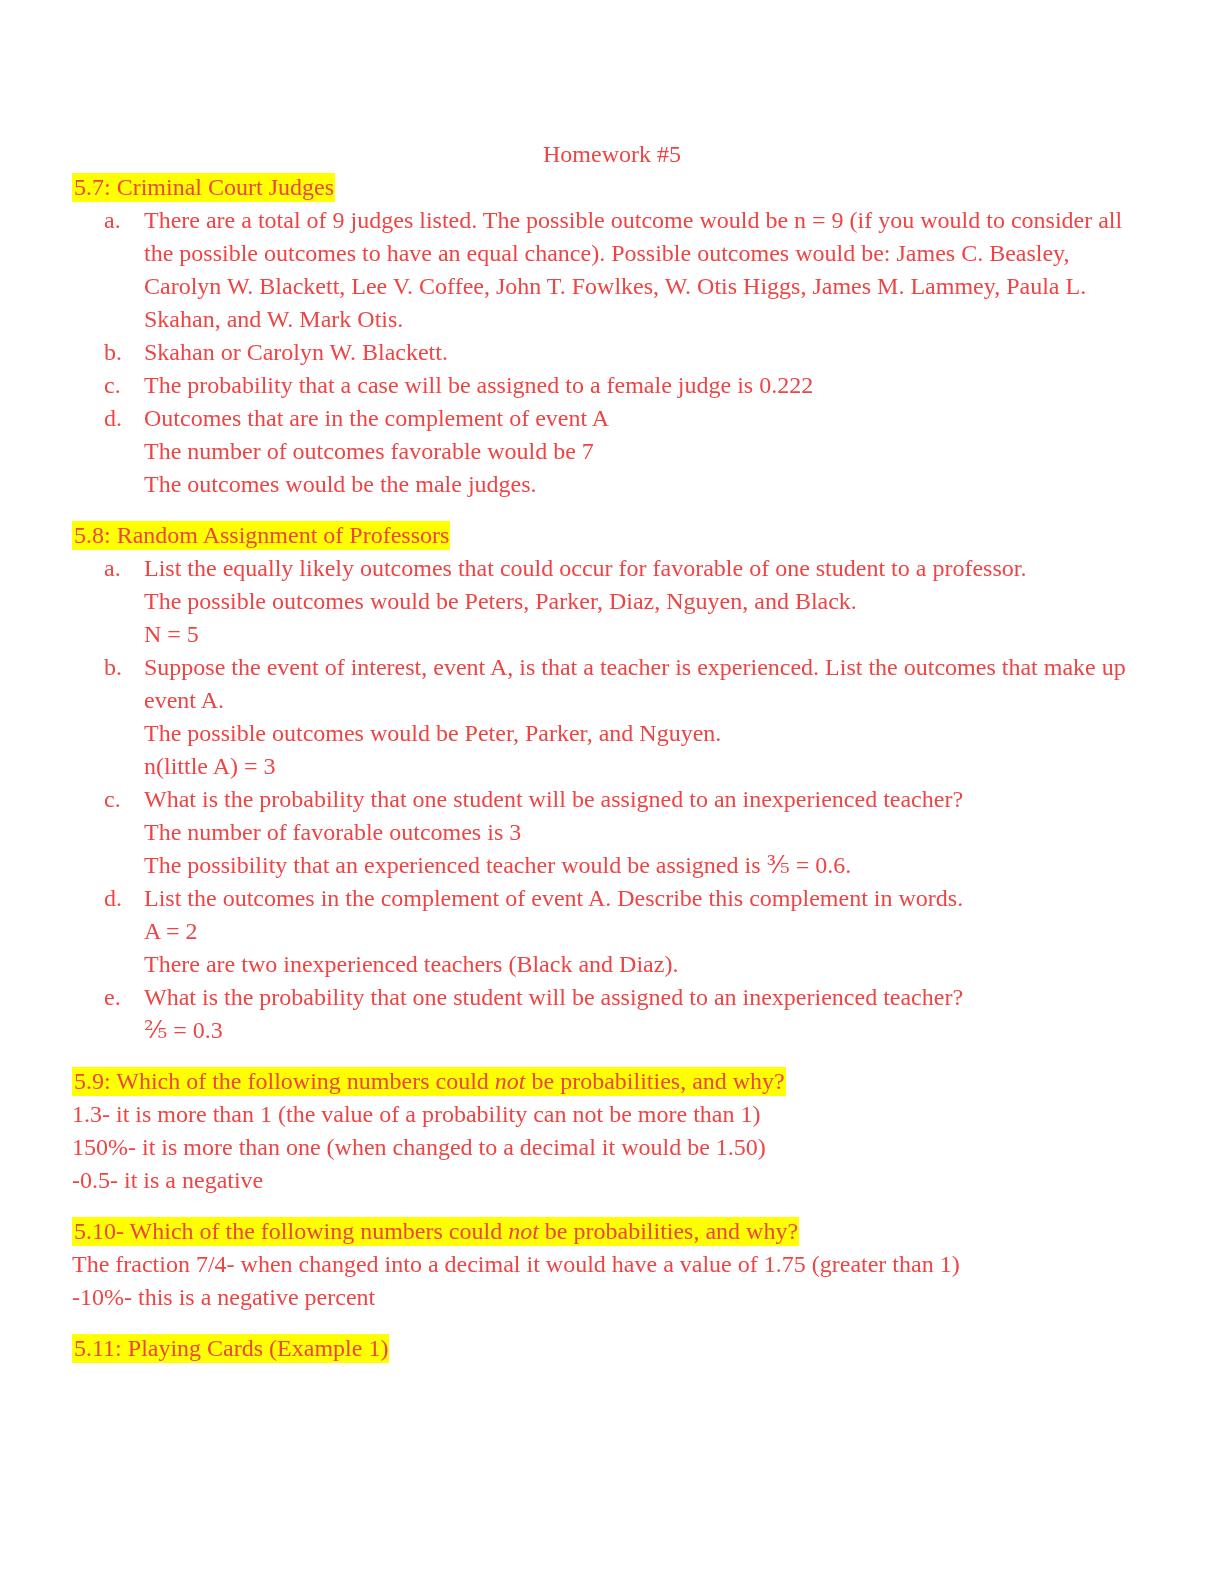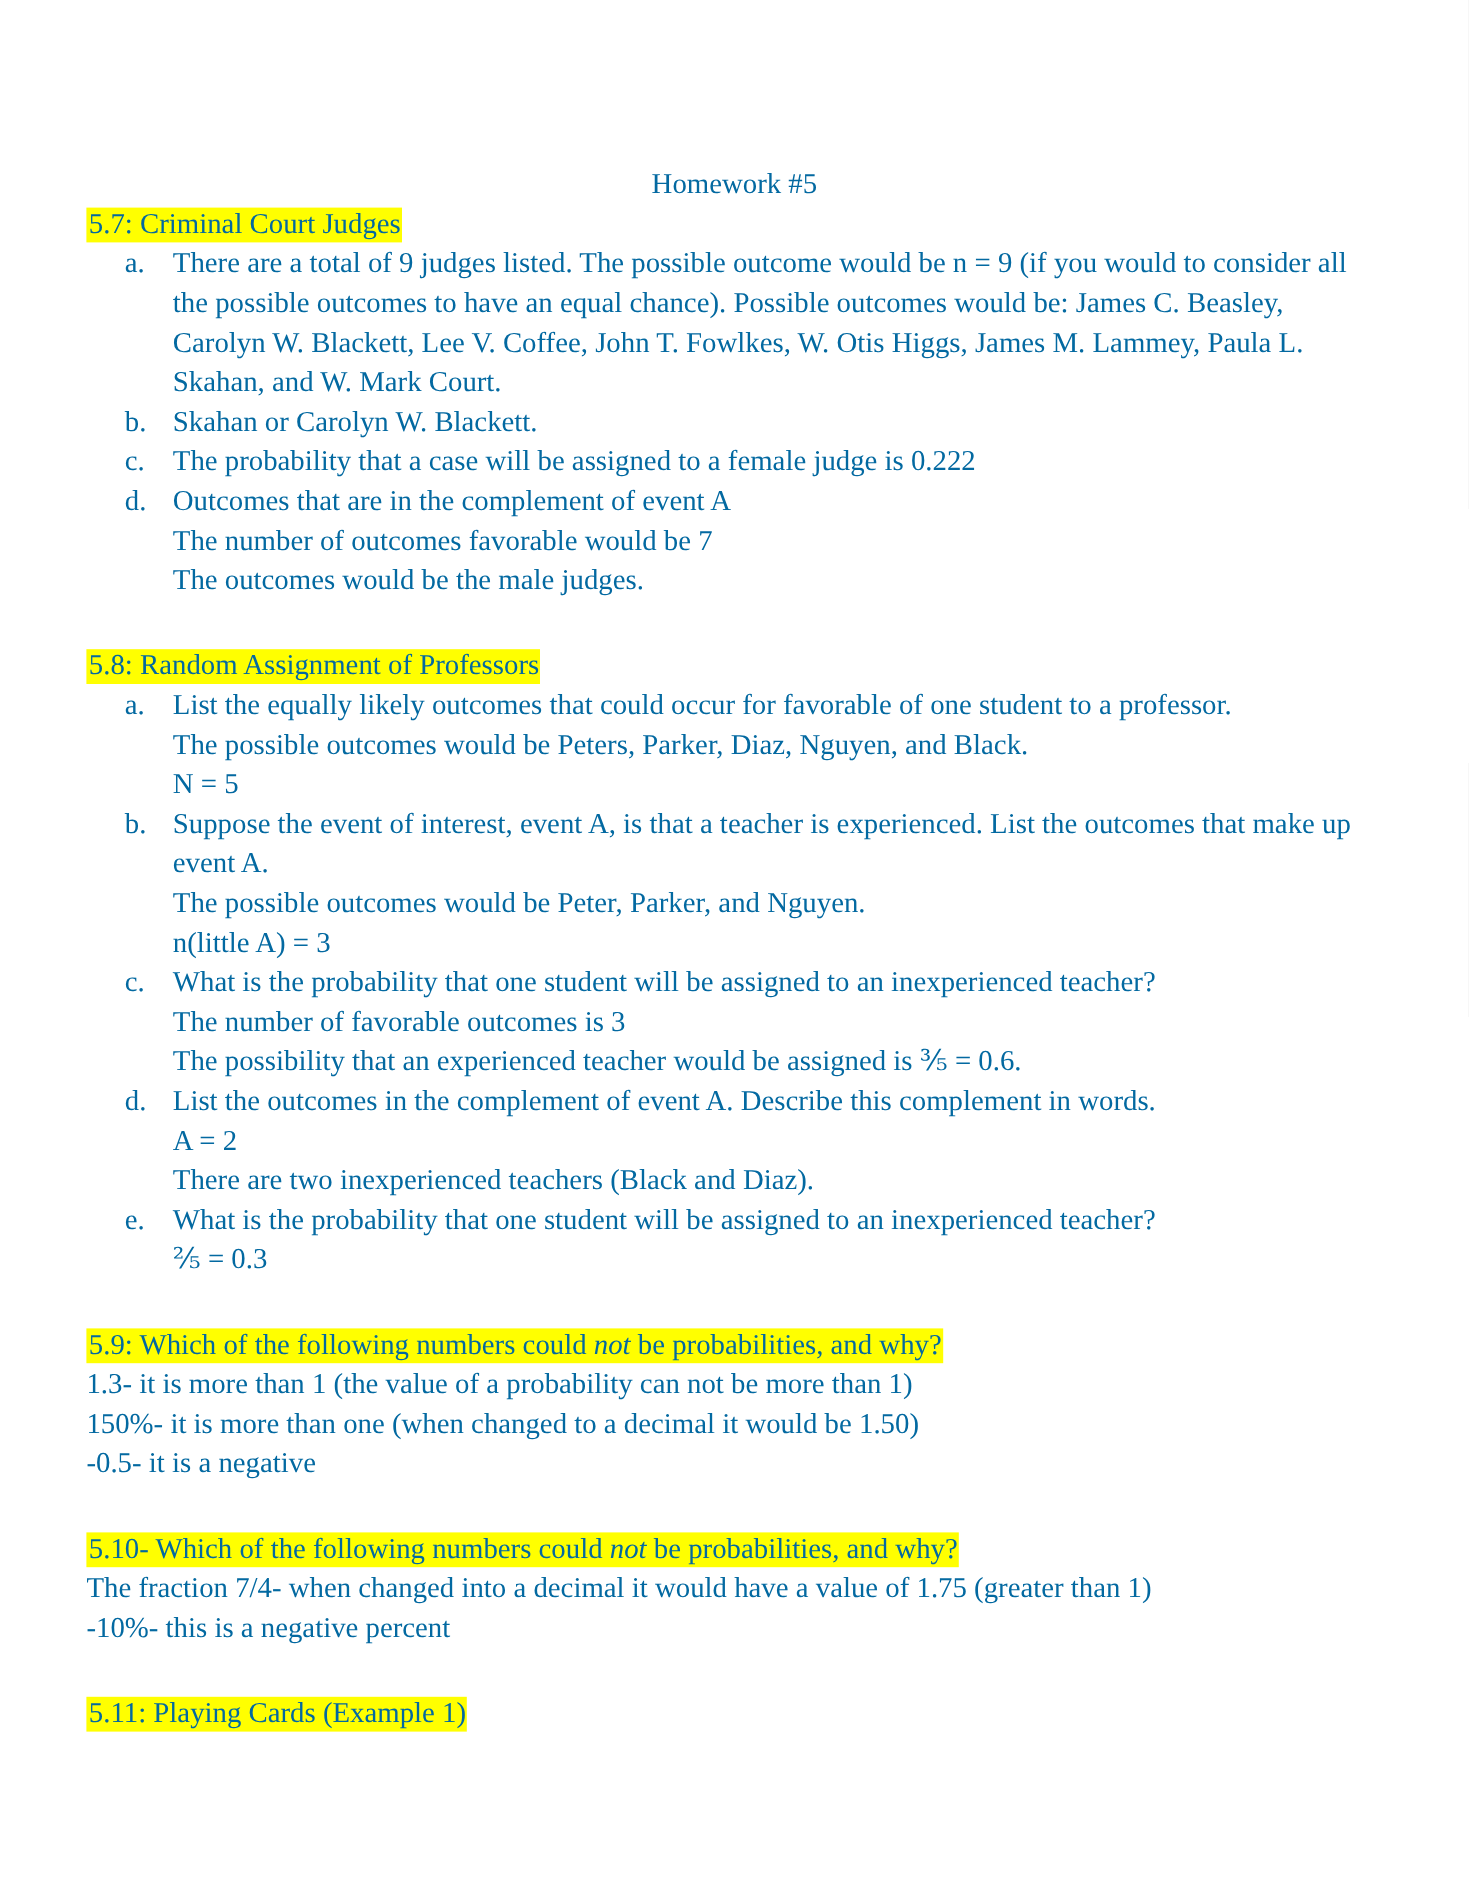--- a/index.html
+++ b/index.html
@@ -7,25 +7,25 @@
     position: relative;
     width: 1224px;
     height: 1584px;
     margin: 0 auto;
     background: #ffffff;
     box-sizing: border-box;
     padding: 138px 72px 0 72px;
     font-family: "Liberation Serif", "DejaVu Serif", serif;
     font-size: 24px;
     line-height: 33px;
-    color: #0369a1;
+    color: #ef4444;
     overflow: hidden;
   }
   .doc-title { text-align: center; }
-  .section { margin-top: 38px; }
+  .section { margin-top: 18px; }
   .section.first { margin-top: 0; }
   .heading-line { white-space: nowrap; }
   .hl {
     background: #ffff00;
     padding: 1px 1px 2px 2px;
   }
   .h-it { font-style: italic; }
   .list-item { display: flex; }
   .list-item .marker {
     flex: none;
@@ -45,21 +45,21 @@
   <div class="section first">
     <div class="heading-line">
       <span class="hl"><span>5.7: Criminal Court Judges</span><span class="h-it"></span><span></span></span>
     </div>
     <div class="list-item">
       <span class="marker">a.</span>
       <div class="item-body">
         <div class="line">There are a total of 9 judges listed. The possible outcome would be n = 9 (if you would to consider all</div>
         <div class="line">the possible outcomes to have an equal chance). Possible outcomes would be: James C. Beasley,</div>
         <div class="line">Carolyn W. Blackett, Lee V. Coffee, John T. Fowlkes, W. Otis Higgs, James M. Lammey, Paula L.</div>
-        <div class="line">Skahan, and W. Mark Court.</div>
+        <div class="line">Skahan, and W. Mark Otis.</div>
       </div>
     </div>
     <div class="list-item">
       <span class="marker">b.</span>
       <div class="item-body">
         <div class="line">Skahan or Carolyn W. Blackett.</div>
       </div>
     </div>
     <div class="list-item">
       <span class="marker">c.</span>

